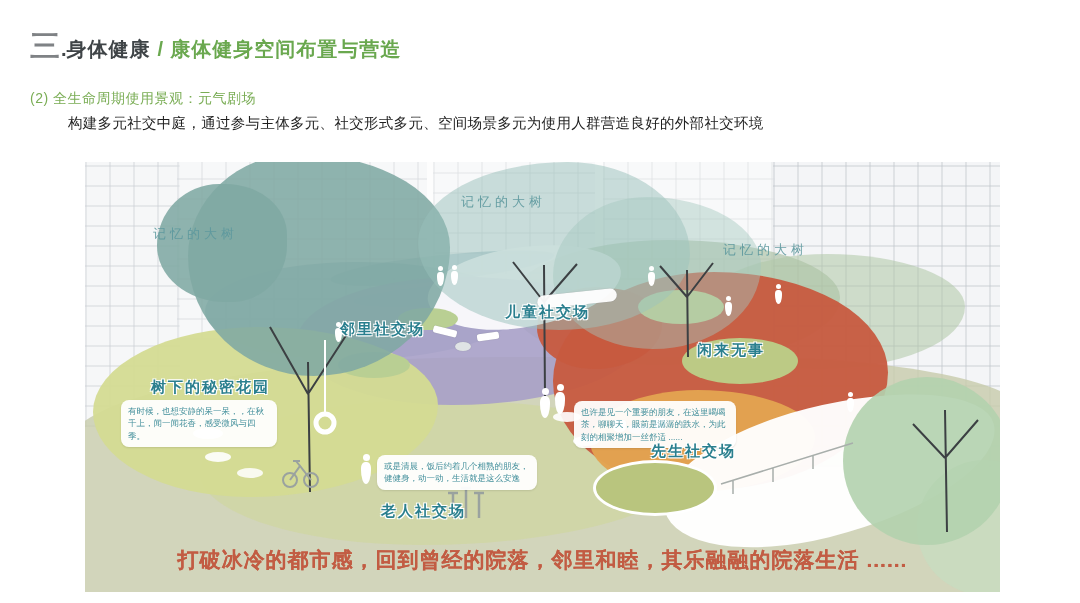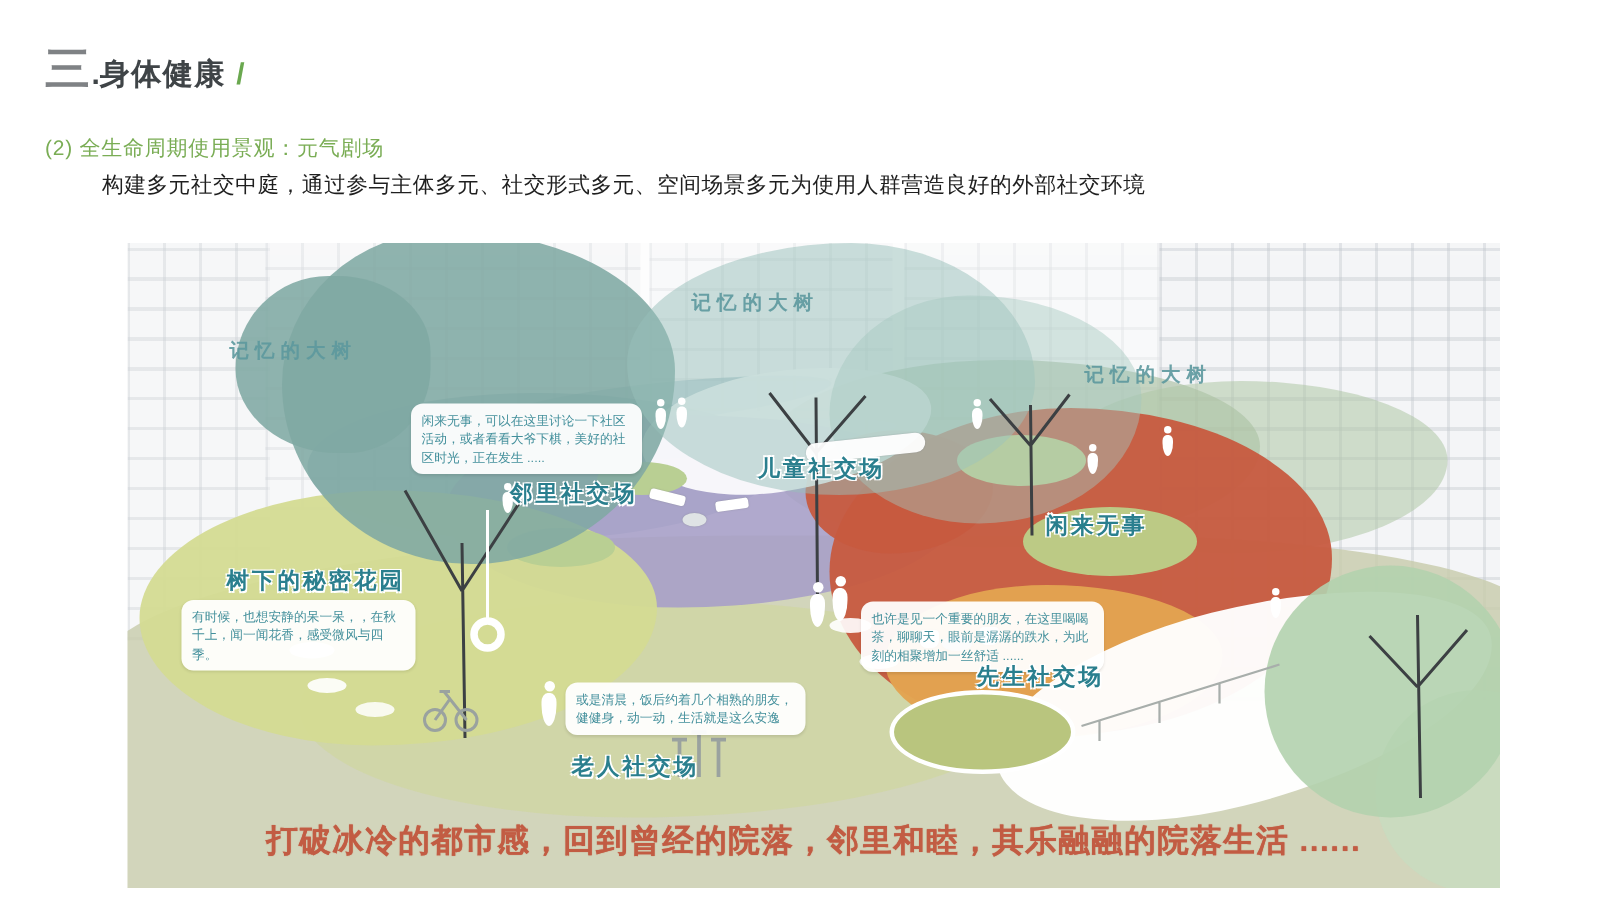--- a/index.html
+++ b/index.html
@@ -29,21 +29,21 @@
   .blob{border-radius:48% 52% 55% 45% / 50% 46% 54% 50%;}
 
   
   .callout{position:absolute;z-index:9;background:rgba(255,255,255,.94);border-radius:8px;
            padding:5px 7px;color:#44909c;font-size:8.5px;line-height:1.45;
            box-shadow:0 1px 2px rgba(0,0,0,.10);}
   
   .zlabel{position:absolute;z-index:10;font-size:15px;font-weight:bold;color:#2a7f8e;
           letter-spacing:2px;white-space:nowrap;
           text-shadow:-1px -1px 0 #fff,1px -1px 0 #fff,-1px 1px 0 #fff,1px 1px 0 #fff;}
-  .tlabel{position:absolute;z-index:8;font-size:13px;font-weight:bold;color:rgba(92,152,157,.9);
+  .tlabel{position:absolute;z-index:8;font-size:13px;font-weight:normal;color:rgba(92,152,157,.9);
           letter-spacing:4px;white-space:nowrap;}
 
   .caption{position:absolute;z-index:11;left:0;right:0;top:384px;text-align:center;
            font-size:21px;font-weight:800;color:#c25c43;letter-spacing:1px;
            text-shadow:0 0 .6px #c25c43;white-space:nowrap;}
 
   
   .person{position:absolute;z-index:8;width:7px;height:14px;background:#fff;
           border-radius:45% 45% 55% 55%/30% 30% 70% 70%;}
   .person::before{content:'';position:absolute;top:-6px;left:1px;width:5px;height:5px;
@@ -54,20 +54,21 @@
   .furn{position:absolute;z-index:8;background:#fff;box-shadow:0 0 1px rgba(120,125,128,.6);}
 </style>
 </head>
 <body>
 
 <div class="hdr">
   <span class="num">三</span>
   <span class="dot">.</span>
   <span class="dark">身体健康</span>
   <span class="sep">/</span>
+  <span class="green">康体健身空间布置与营造</span>
 </div>
 <div class="subtitle">(2) 全生命周期使用景观：元气剧场</div>
 <div class="desc">构建多元社交中庭，通过参与主体多元、社交形式多元、空间场景多元为使用人群营造良好的外部社交环境</div>
 
 <div class="scene">
 
   <div class="abs bld" style="left:0;top:0;width:95px;height:265px;opacity:.65;"></div>
   <div class="abs bld" style="left:92px;top:0;width:250px;height:178px;opacity:.5;"></div>
   <div class="abs bld" style="left:348px;top:0;width:162px;height:132px;opacity:.42;"></div>
   <div class="abs bld" style="left:518px;top:0;width:172px;height:118px;opacity:.4;"></div>
@@ -149,21 +150,20 @@
   <div class="person big" style="left:455px;top:234px;"></div>
   <div class="person big" style="left:470px;top:230px;"></div>
   <div class="person" style="left:762px;top:236px;"></div>
   <div class="person big" style="left:276px;top:300px;"></div>
   <div class="person" style="left:640px;top:140px;"></div>
 
   <div class="tlabel" style="left:68px;top:63px;">记忆的大树</div>
   <div class="tlabel" style="left:376px;top:31px;">记忆的大树</div>
   <div class="tlabel" style="left:638px;top:79px;">记忆的大树</div>
 
-  <div class="callout" style="left:189px;top:107px;width:140px;">闲来无事，可以在这里讨论一下社区活动，或者看看大爷下棋，美好的社区时光，正在发生 .....</div>
   <div class="zlabel" style="left:255px;top:158px;">邻里社交场</div>
 
   <div class="zlabel" style="left:420px;top:141px;">儿童社交场</div>
 
   <div class="zlabel" style="left:612px;top:179px;">闲来无事</div>
 
   <div class="zlabel" style="left:66px;top:216px;">树下的秘密花园</div>
   <div class="callout" style="left:292px;top:293px;width:146px;">或是清晨，饭后约着几个相熟的朋友，健健身，动一动，生活就是这么安逸</div>
 
   <div class="callout" style="left:36px;top:238px;width:142px;">有时候，也想安静的呆一呆，，在秋千上，闻一闻花香，感受微风与四季。</div>

